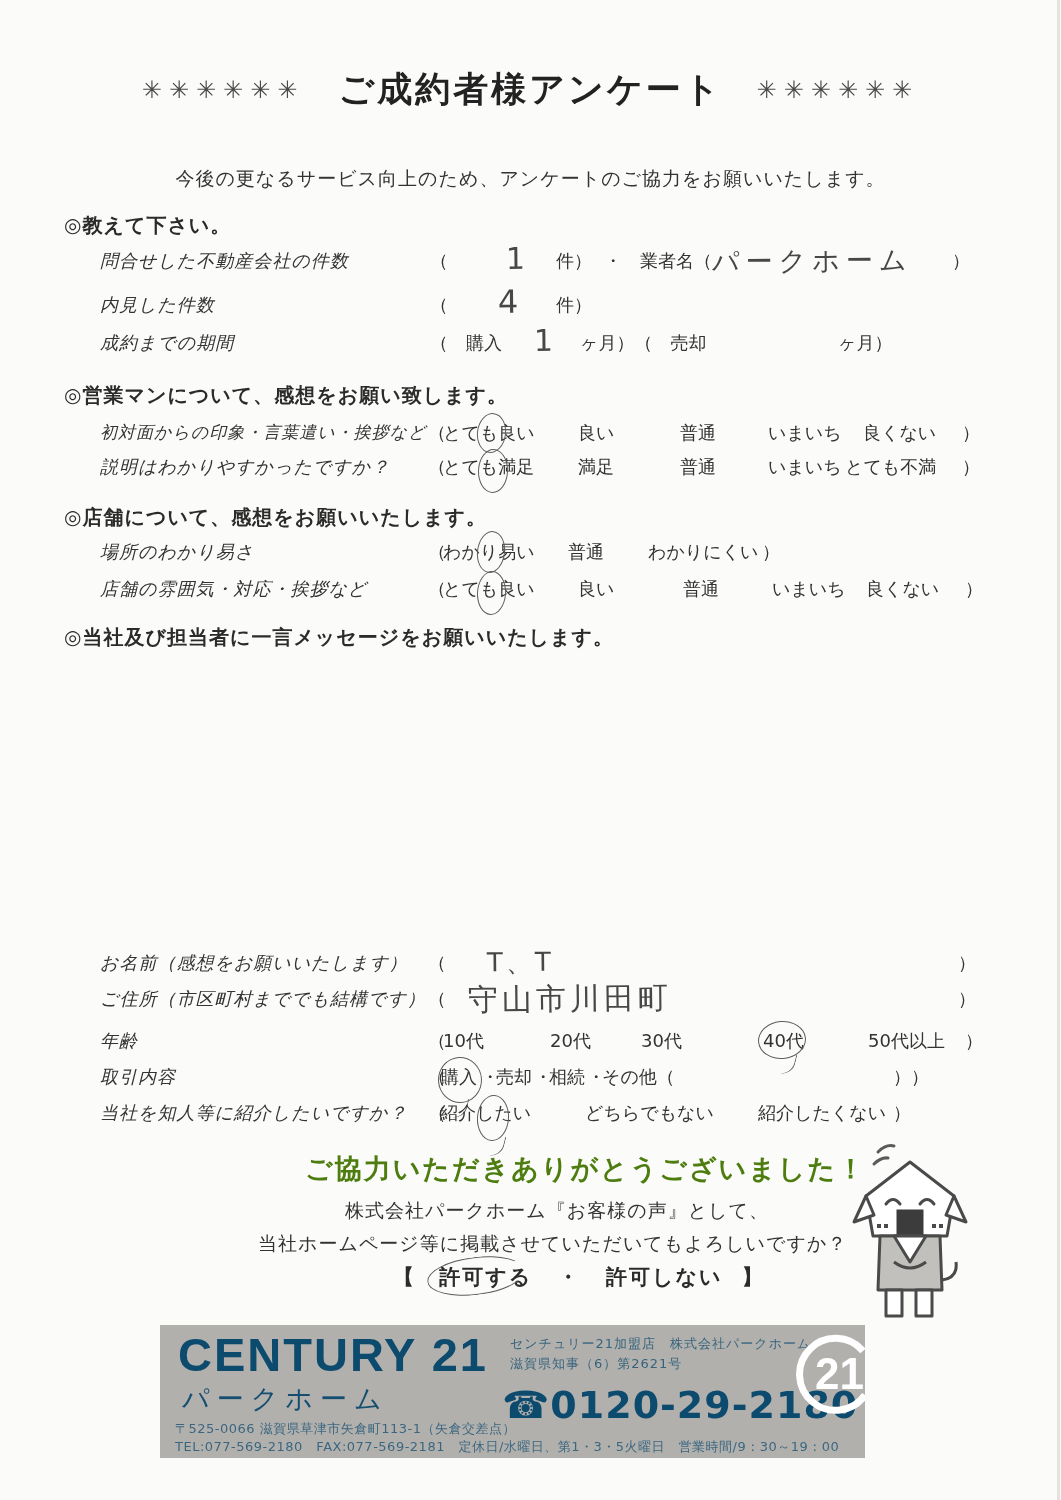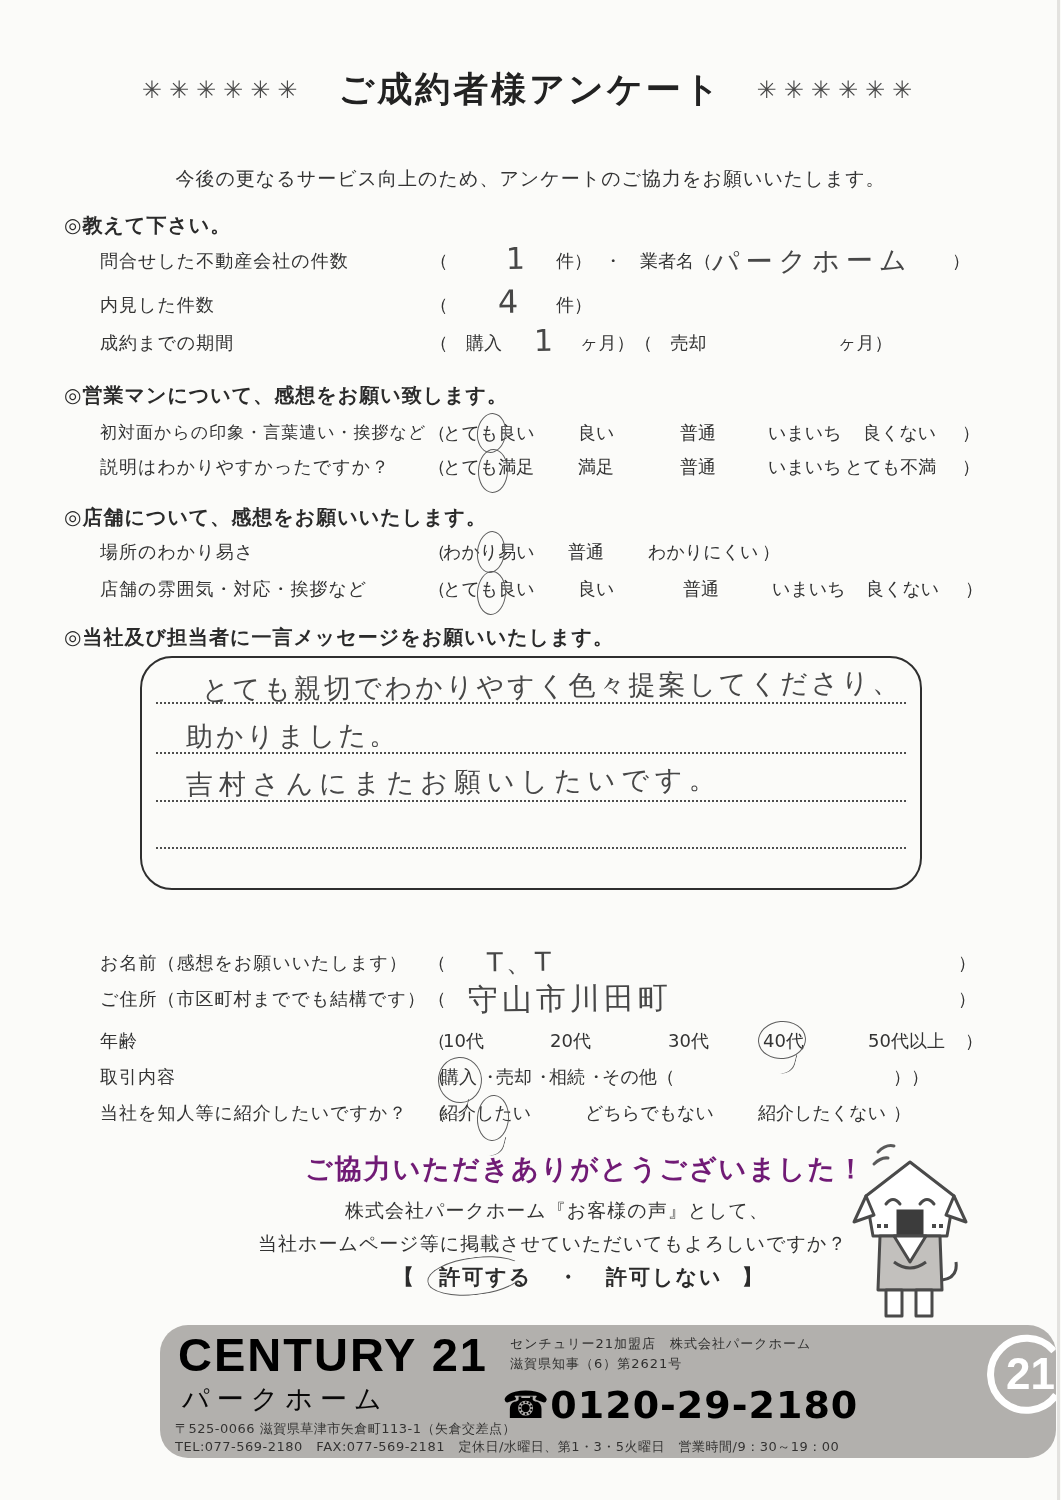--- a/index.html
+++ b/index.html
@@ -18,21 +18,21 @@
 
   
   .title-row{position:absolute;top:66px;left:0;width:100%;display:flex;justify-content:center;align-items:center;gap:34px;}
   .stars{font-size:24px;letter-spacing:7px;color:#4a4a4a;}
   .main-title{font-size:35px;font-weight:800;letter-spacing:3px;color:#222;}
   .intro{position:absolute;left:0;width:100%;text-align:center;font-size:19px;letter-spacing:1px;color:#333;}
 
   .sec-heading{font-size:20px;font-weight:600;letter-spacing:1px;color:#2b2b2b;}
   .row{position:absolute;left:0;width:100%;height:34px;font-size:18px;color:#333;}
   .row>span{position:absolute;white-space:nowrap;}
-  .lbl{letter-spacing:1px;}
+  .lbl{letter-spacing:1px;font-style:italic;}
 
   
   .hw{color:#474747;letter-spacing:3px;transform:rotate(-0.6deg);font-weight:400;}
 
   
   .circled{position:relative;display:inline-block;}
   .circled::after{
     content:"";position:absolute;
     left:var(--cl,34px);top:var(--ct,-8px);
     width:var(--cw,27px);height:var(--ch,38px);
@@ -50,29 +50,29 @@
 
   
   .msg-box{
     position:absolute;left:140px;top:656px;width:778px;height:230px;
     border:2.5px solid #2f2f2f;border-radius:32px;background:transparent;
   }
   .dotline{position:absolute;left:14px;right:14px;height:0;border-bottom:2.6px dotted #4e4e4e;}
   .msg-hw{position:absolute;font-size:27px;}
 
   
-  .thanks{font-size:27px;font-weight:700;letter-spacing:2px;color:#701a75;}
+  .thanks{font-size:27px;font-weight:700;letter-spacing:2px;color:#4d7c0f;}
   .close-line{font-size:19px;letter-spacing:1px;color:#333;}
   .permit{font-size:21px;font-weight:600;letter-spacing:2px;color:#2b2b2b;}
   .permit .circled::after{--cl:-12px;--ct:-7px;--cw:96px;--ch:36px;--cr:-7deg;border-width:1.5px;border-right-color:transparent;}
 
   
   .banner{
-    position:absolute;left:160px;top:1325px;width:896px;height:133px;
-    background:#b2b0ad;color:#000000;overflow:hidden;border-radius:28px;
+    position:absolute;left:160px;top:1325px;width:705px;height:133px;
+    background:#b2b0ad;color:#0c4a6e;overflow:hidden;
   }
   .brand{position:absolute;left:18px;top:2px;font-size:47px;font-weight:800;letter-spacing:2px;font-family:"Liberation Sans","DejaVu Sans",sans-serif;}
   .brand-sub{position:absolute;left:22px;top:56px;font-size:27px;letter-spacing:7px;opacity:.95;}
   .member{position:absolute;left:350px;font-size:13px;letter-spacing:1px;opacity:.75;}
   .phone{position:absolute;left:342px;top:58px;font-size:38px;font-weight:700;letter-spacing:1px;}
   .small-info{position:absolute;left:15px;font-size:13px;letter-spacing:.5px;opacity:.72;}
   .c21-logo{position:absolute;right:-16px;top:4px;width:92px;height:92px;}
 
   .dog{position:absolute;left:850px;top:1140px;width:120px;height:178px;}
 </style>
@@ -157,29 +157,20 @@
     <span class="circled" style="left:443px;--cl:34px;--ct:-6px;--cw:27px;--ch:42px;--cr:3deg;">とても良い</span>
     <span style="left:578px;">良い</span>
     <span style="left:683px;">普通</span>
     <span style="left:772px;">いまいち</span>
     <span style="left:866px;">良くない</span>
     <span style="left:965px;">）</span>
   </div>
 
   <div class="abs sec-heading" style="left:64px;top:625px;">◎当社及び担当者に一言メッセージをお願いいたします。</div>
 
-  <div class="msg-box">
-    <div class="dotline" style="top:44px;"></div>
-    <div class="dotline" style="top:94px;"></div>
-    <div class="dotline" style="top:142px;"></div>
-    <div class="dotline" style="top:189px;"></div>
-    <div class="msg-hw hw" style="left:60px;top:10px;">とても親切でわかりやすく色々提案してくださり、</div>
-    <div class="msg-hw hw" style="left:44px;top:60px;">助かりました。</div>
-    <div class="msg-hw hw" style="left:44px;top:106px;letter-spacing:6px;">吉村さんにまたお願いしたいです。</div>
-  </div>
 
 
   <div class="row" style="top:951px;">
     <span class="lbl" style="left:100px;">お名前（感想をお願いいたします）</span>
     <span style="left:428px;">（</span>
     <span class="hw" style="left:487px;top:-6px;font-size:26px;">T、T</span>
     <span style="left:958px;">）</span>
   </div>
 
   <div class="row" style="top:987px;">
@@ -187,21 +178,21 @@
     <span style="left:428px;">（</span>
     <span class="hw" style="left:468px;top:-8px;font-size:30px;letter-spacing:4px;">守山市川田町</span>
     <span style="left:958px;">）</span>
   </div>
 
   <div class="row" style="top:1029px;">
     <span class="lbl" style="left:100px;">年齢</span>
     <span style="left:428px;">（</span>
     <span style="left:443px;">10代</span>
     <span style="left:550px;">20代</span>
-    <span style="left:668px;text-align:center;">30代</span>
+    <span style="left:641px;text-align:center;">30代</span>
     <span class="circled tail" style="left:763px;--cl:-5px;--ct:-8px;--cw:46px;--ch:36px;--cr:-5deg;--tl:18px;--tt:24px;">40代</span>
     <span style="left:868px;">50代以上</span>
     <span style="left:965px;">）</span>
   </div>
 
   <div class="row" style="top:1065px;padding-left:16px;">
     <span class="lbl" style="left:100px;">取引内容</span>
     <span style="left:428px;">（</span>
     <span class="circled tail" style="left:441px;--cl:-3px;--ct:-8px;--cw:42px;--ch:44px;--cr:-3deg;--tl:12px;--tt:32px;">購入</span>
     <span style="left:481px;">・</span>

